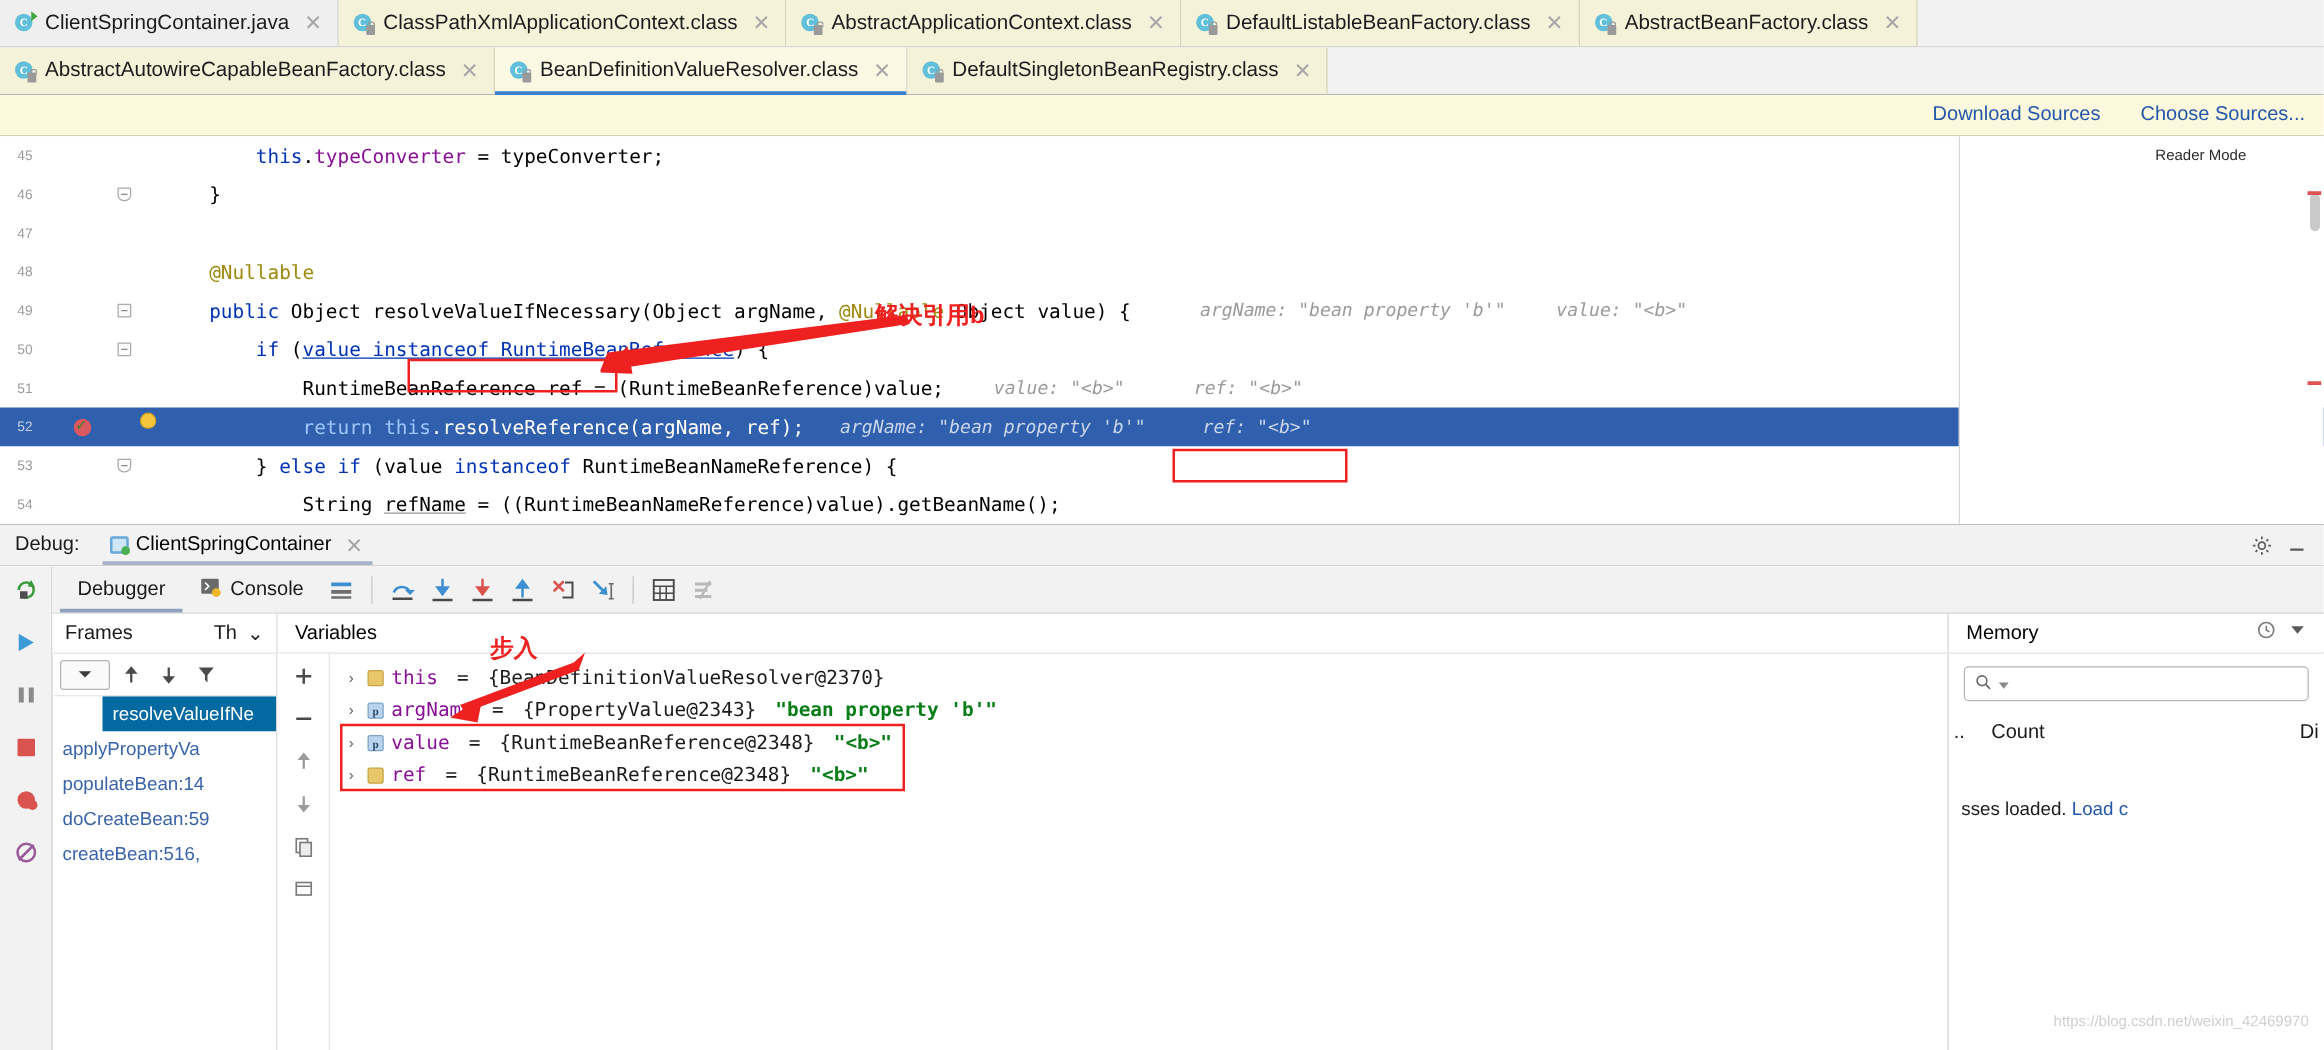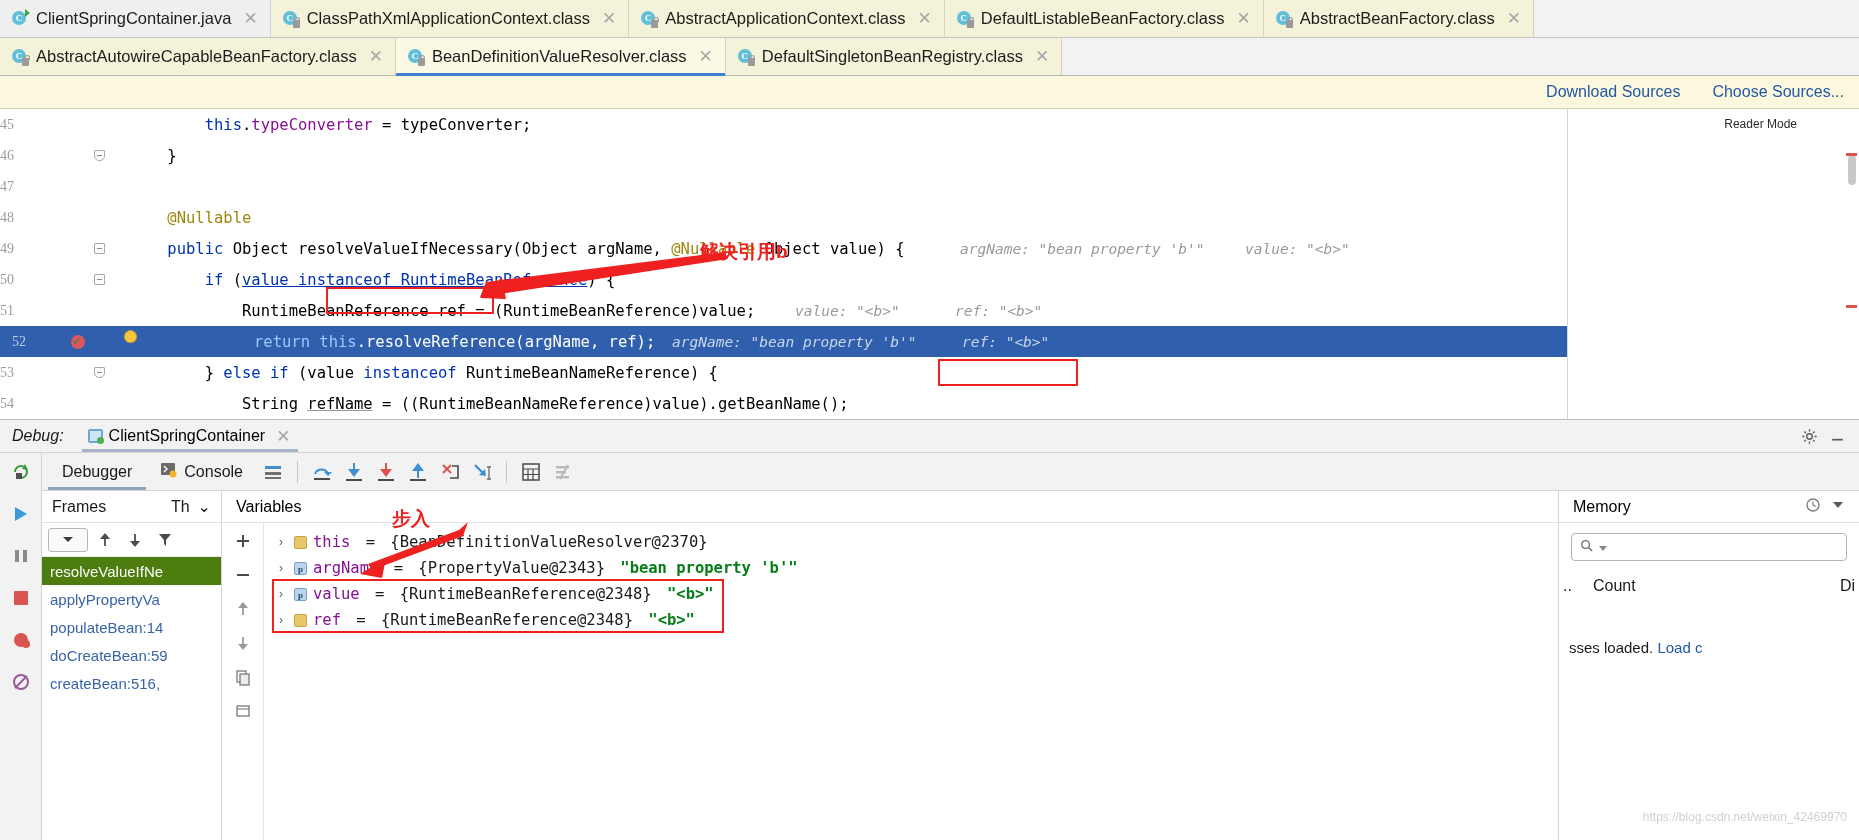--- a/index.html
+++ b/index.html
@@ -102,26 +102,26 @@
     font-size: 15.5px;
   }
   .code-line {
     position: relative;
     display: flex; align-items: center;
     height: 31px;
     white-space: pre;
   }
   .code-line.hl { background: #2f5fad; color: #fff; }
   .gutter-num {
-    width: 46px; text-align: left;
-    color: #9b9b9b; font-size: 14px;
+    width: 46px; text-align: center;
+    color: #9b9b9b; font-size: 11px;
     flex: 0 0 auto; padding-right: 6px;
-    font-family: Liberation Serif, serif;
-  }
-  .code-line.hl .gutter-num { color: #c3cfe4; margin-left: 12px; }
+    font-family: Liberation Sans, sans-serif;
+  }
+  .code-line.hl .gutter-num { color: #c3cfe4; }
   .gutter-icons {
     width: 40px; flex: 0 0 auto;
     display: flex; align-items: center; justify-content: center;
     position: relative; height: 100%;
   }
   .gutter-fold {
     width: 26px; flex: 0 0 auto;
     display: flex; align-items: center; justify-content: center;
     color: #a0a0a0; font-size: 11px; height: 100%;
   }
@@ -208,21 +208,21 @@
 
   
   .debug-header {
     display: flex; align-items: center;
     height: 34px; background: #f2f2f2;
     border-top: 1px solid #bdbdbd;
     border-bottom: 1px solid #d3d3d3;
     padding: 0 12px; gap: 8px;
     font-size: 16px;
   }
-  .debug-header .label { color: #1a1a1a; margin-right: 10px; font-style: italic; }
+  .debug-header .label { color: #1a1a1a; margin-right: 10px; }
   .dbg-tab {
     display: flex; align-items: center; gap: 6px;
     position: relative; height: 100%; padding: 0 6px;
   }
   .dbg-tab::after {
     content: ""; position: absolute; left: 0; right: 0; bottom: 0;
     height: 3px; background: #a6b3c9;
   }
   .run-ic {
     width: 15px; height: 14px; position: relative;
@@ -293,21 +293,21 @@
   .combo-btn {
     width: 40px; height: 24px; border: 1px solid #b5b5b5; background: #fafafa;
     border-radius: 3px; display: flex; align-items: center; justify-content: center;
     font-size: 10px; color: #3a3a3a;
   }
   .frames-list { flex: 1; overflow: hidden; font-size: 15px; }
   .frame-item {
     height: 28px; display: flex; align-items: center;
     padding: 0 8px; color: #3a64a8; white-space: nowrap; overflow: hidden;
   }
-  .frame-item.sel { background: #4d7c0f; color: #ffffff; }
+  .frame-item.sel { background: #0369a1; color: #ffffff; margin-left: 40px; }
 
   .col-vars { flex: 1; display: flex; flex-direction: column; min-width: 0;
               border-right: 1px solid #d6d6d6; }
   .vars-head {
     display: flex; align-items: center; height: 32px; padding: 0 14px;
     font-size: 16px; border-bottom: 1px solid #e2e2e2;
   }
   .vars-body { flex: 1; display: flex; min-height: 0; }
   .vars-rail {
     width: 42px; flex: 0 0 auto; border-right: 1px solid #e4e4e4;

